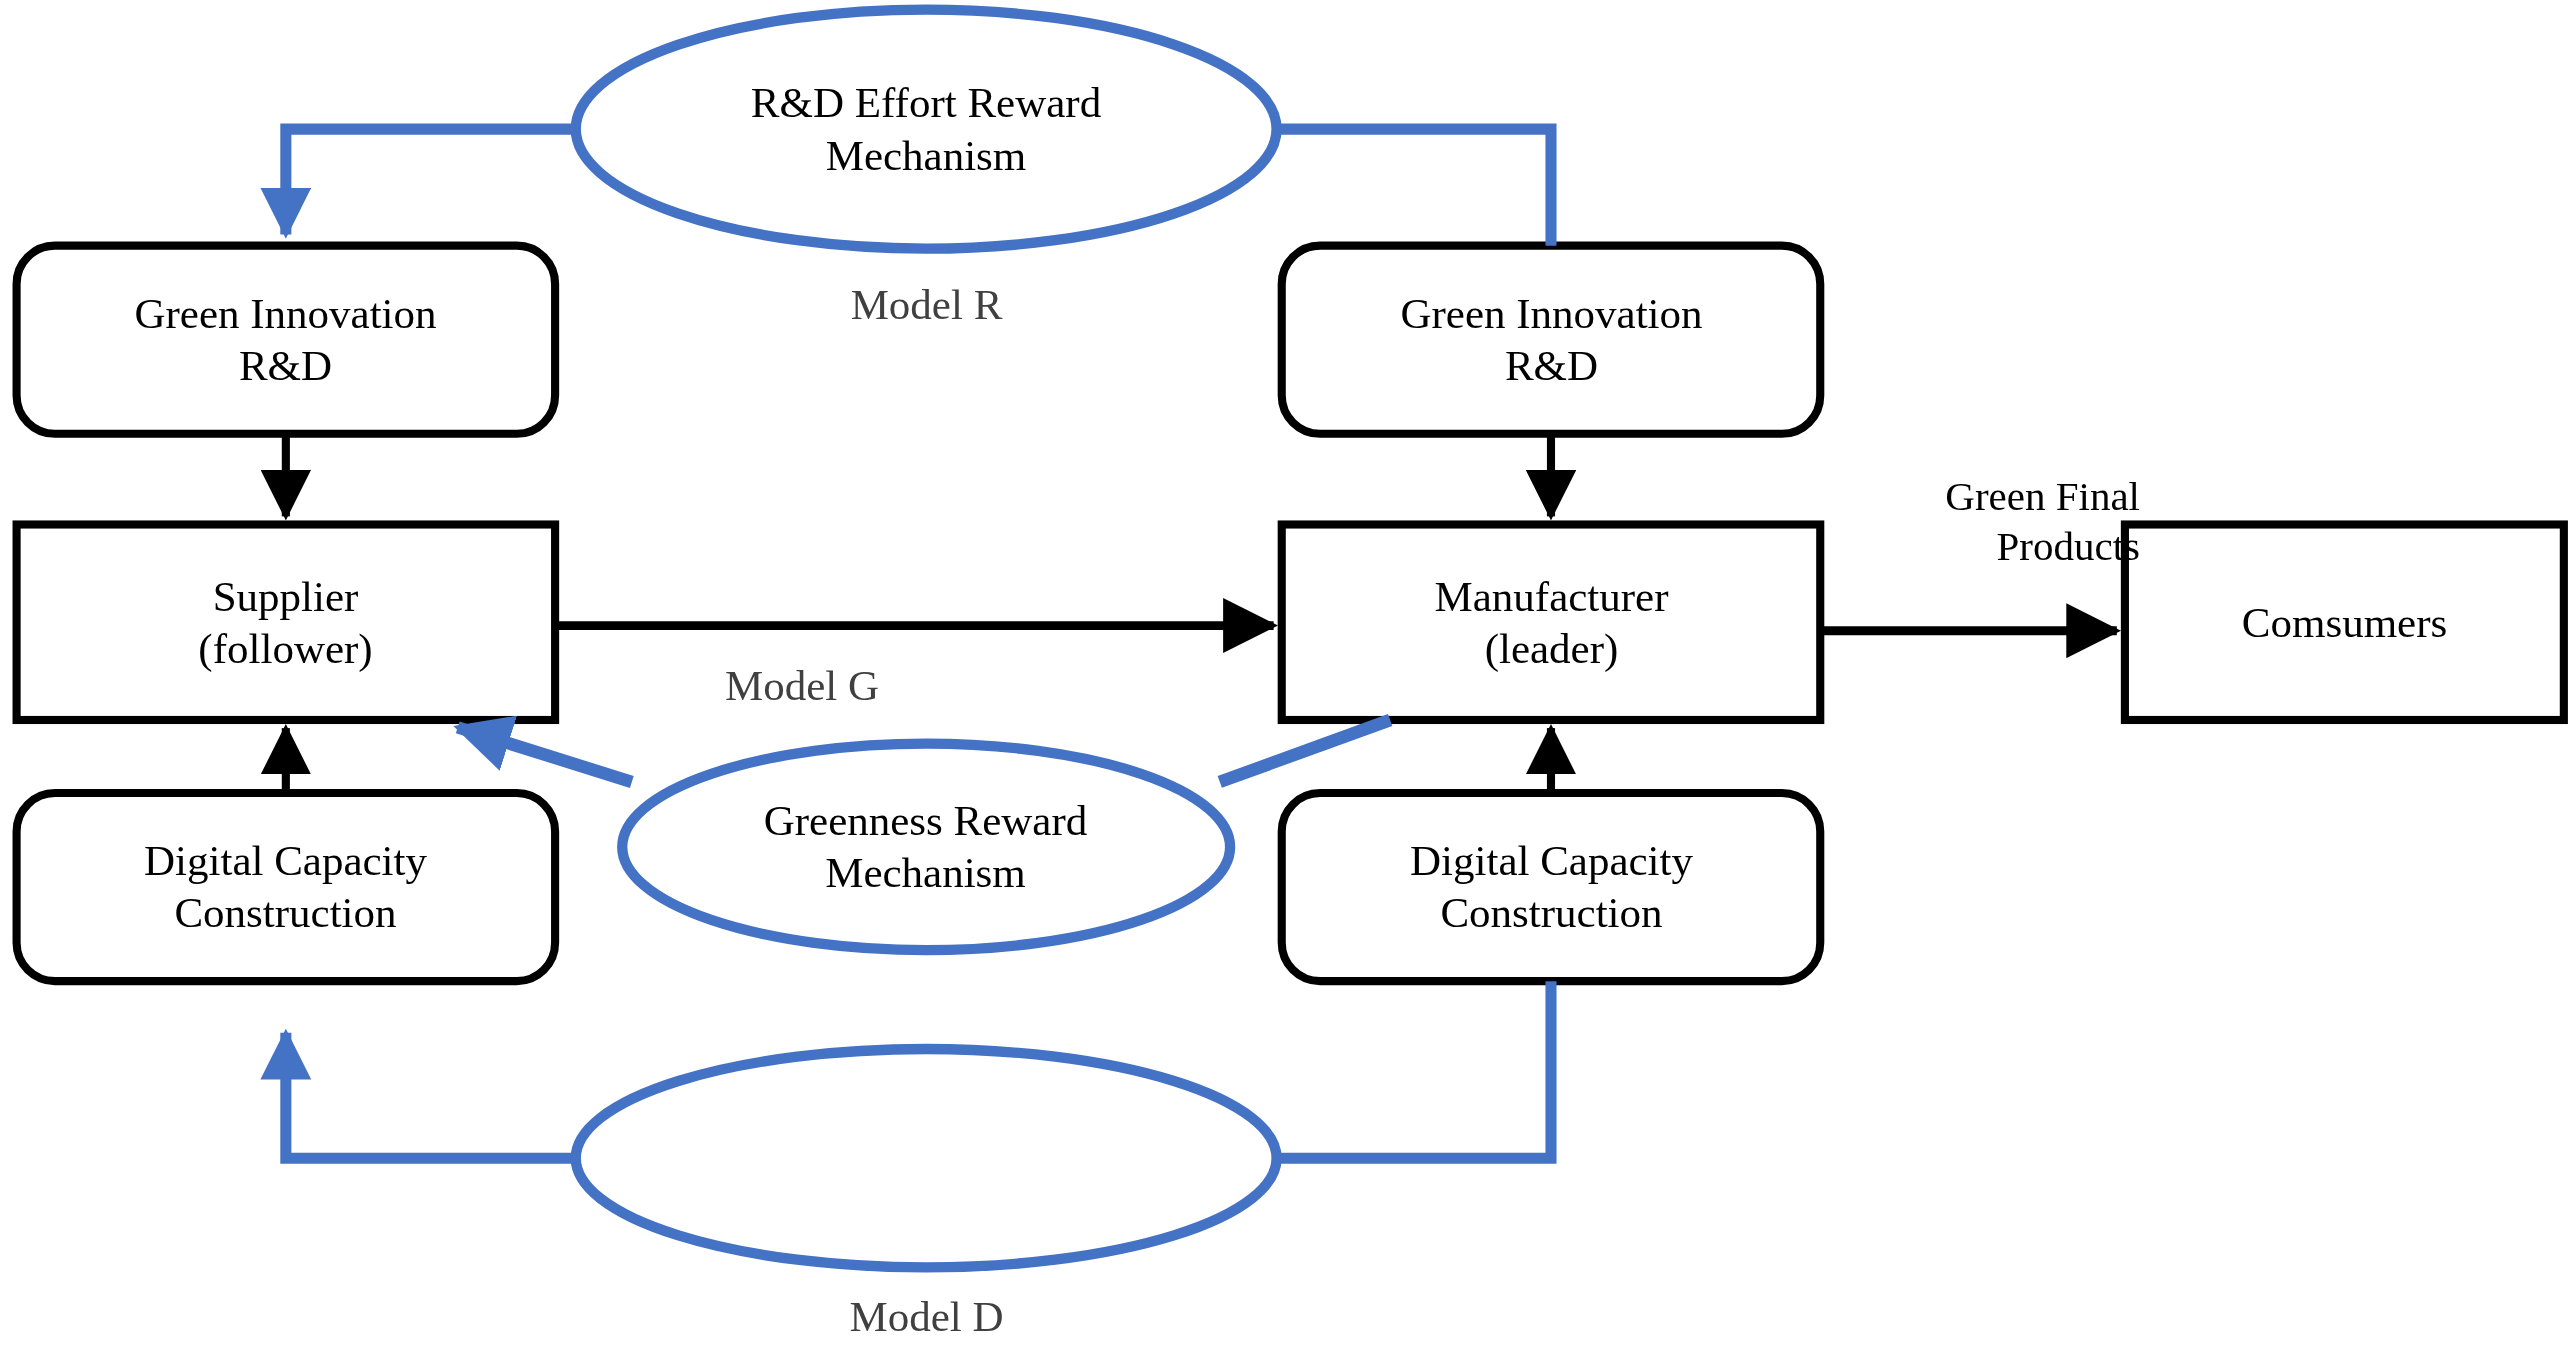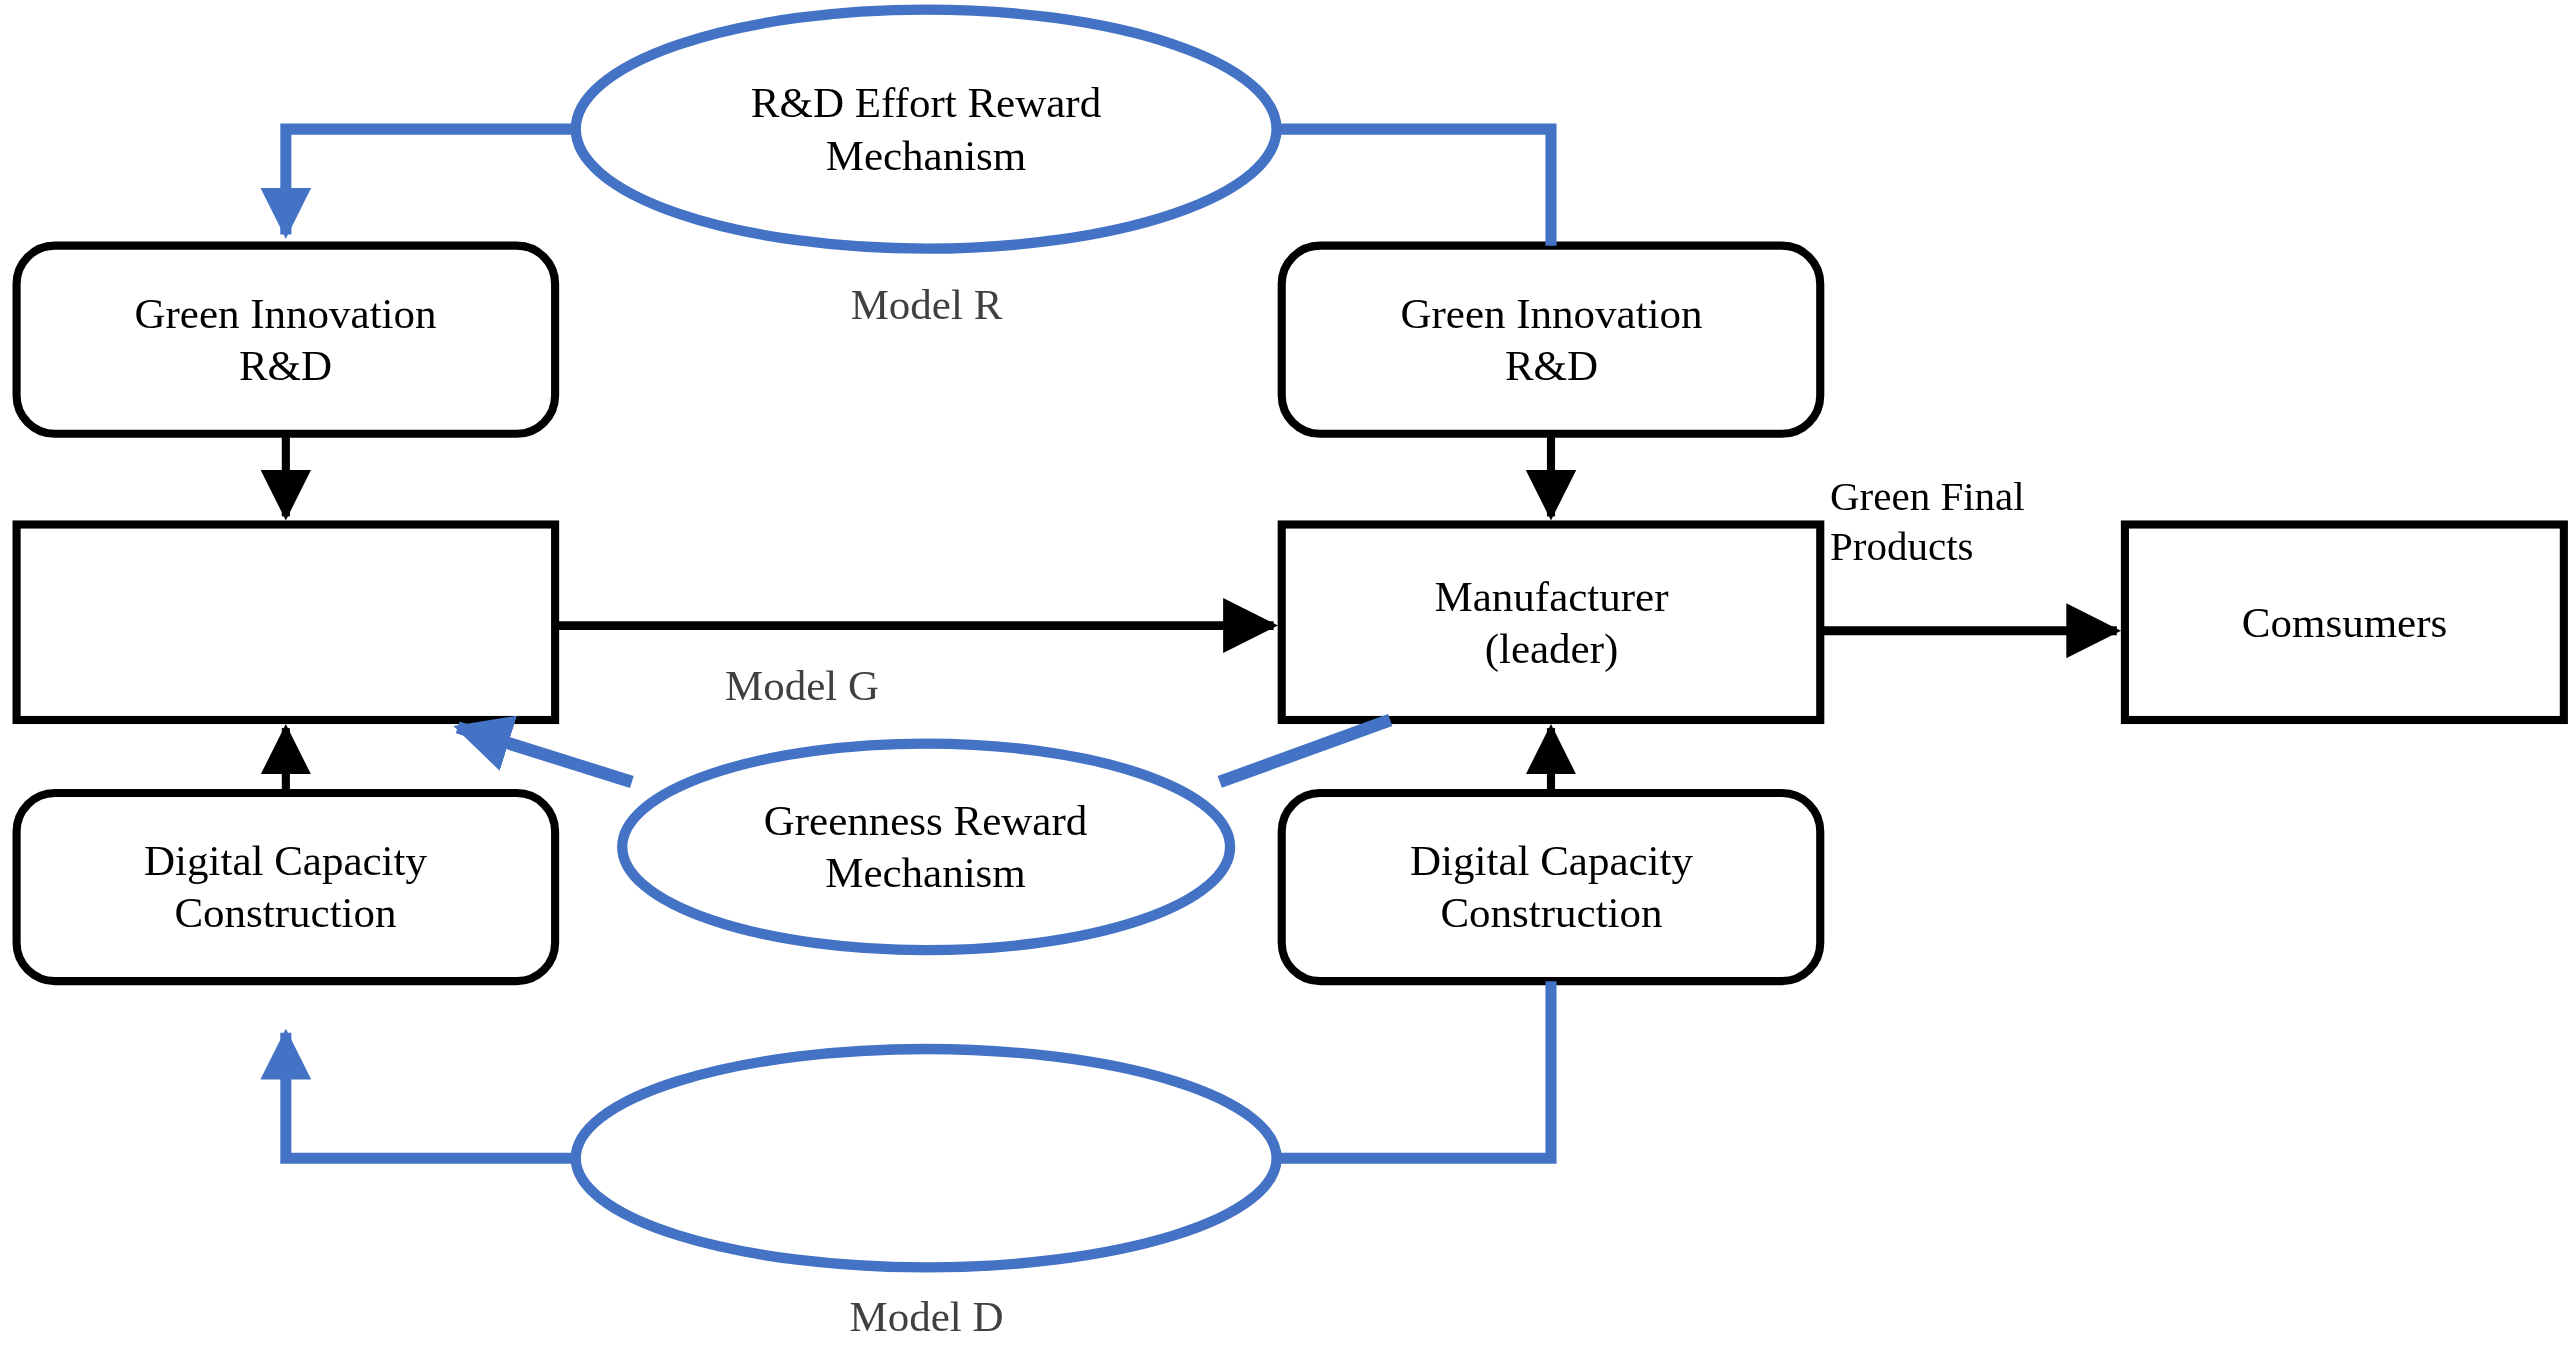--- a/index.html
+++ b/index.html
@@ -129,34 +129,36 @@
   <div class="node-label ellipse-label" style="left:649px; top:773px; width:553px; height:148px;">Greenness Reward
 Mechanism</div>
 
 
   <div class="node-label box-label" style="left:16px; top:246px; width:539px; height:188px;">Green Innovation
 R&amp;D</div>
 
   <div class="node-label box-label" style="left:1282px; top:246px; width:539px; height:188px;">Green Innovation
 R&amp;D</div>
 
+  <div class="node-label box-label" style="left:16px; top:525px; width:539px; height:196px;">Supplier
+(follower)</div>
 
   <div class="node-label box-label" style="left:1282px; top:525px; width:539px; height:196px;">Manufacturer
 (leader)</div>
 
   <div class="node-label box-label" style="left:2125px; top:525px; width:439px; height:196px;">Comsumers</div>
 
   <div class="node-label box-label" style="left:16px; top:793px; width:539px; height:188px;">Digital Capacity
 Construction</div>
 
   <div class="node-label box-label" style="left:1282px; top:793px; width:539px; height:188px;">Digital Capacity
 Construction</div>
 
 
-  <div class="edge-label" style="left:1830px; top:471px; width:310px; text-align:left;">Green Final
+  <div class="edge-label" style="left:1830px; top:471px; width:310px; text-align:right;">Green Final
 Products</div>
 
   <div class="model-label" style="left:753px; top:279px; width:347px; text-align:center;">Model R</div>
 
   <div class="model-label" style="left:725px; top:660px; width:347px; text-align:left;">Model G</div>
 
   <div class="model-label" style="left:753px; top:1291px; width:347px; text-align:center;">Model D</div>
 
   <div class="hitbox" style="left:576px; top:9.6px; width:701px; height:239px;"></div>
   <div class="hitbox" style="left:622px; top:744px; width:608px; height:207px;"></div>

